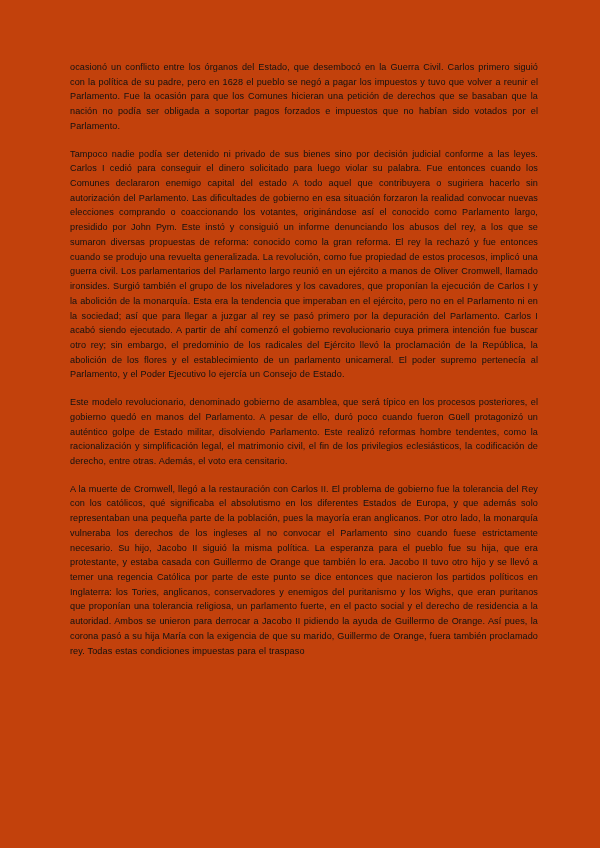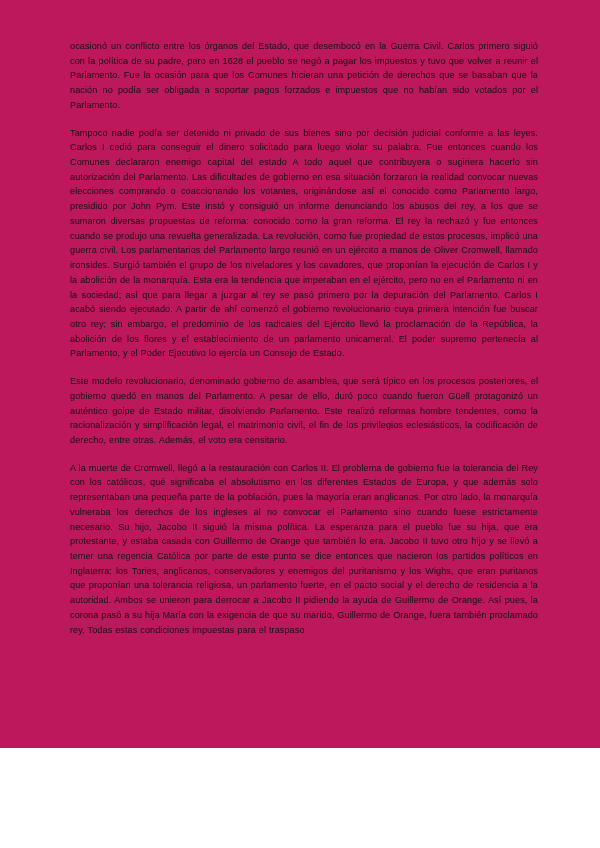--- a/index.html
+++ b/index.html
@@ -8,24 +8,24 @@
     background: #ffffff;
   }
   body {
     width: 600px;
     height: 848px;
     font-family: "Liberation Sans", sans-serif;
     color: #000000;
   }
   #page {
     width: 600px;
-    height: 748px;
+    height: 848px;
     box-sizing: border-box;
-    padding: 39px 62px 40px 70px;
-    background: #be185d;
+    padding: 60px 62px 40px 70px;
+    background: #c2410c;
     position: relative;
   }
   .doc-body {
     font-size: 9.1px;
     line-height: 1.62;
     text-align: justify;
     text-justify: inter-word;
     color: #111111;
     letter-spacing: 0.01em;
   }

